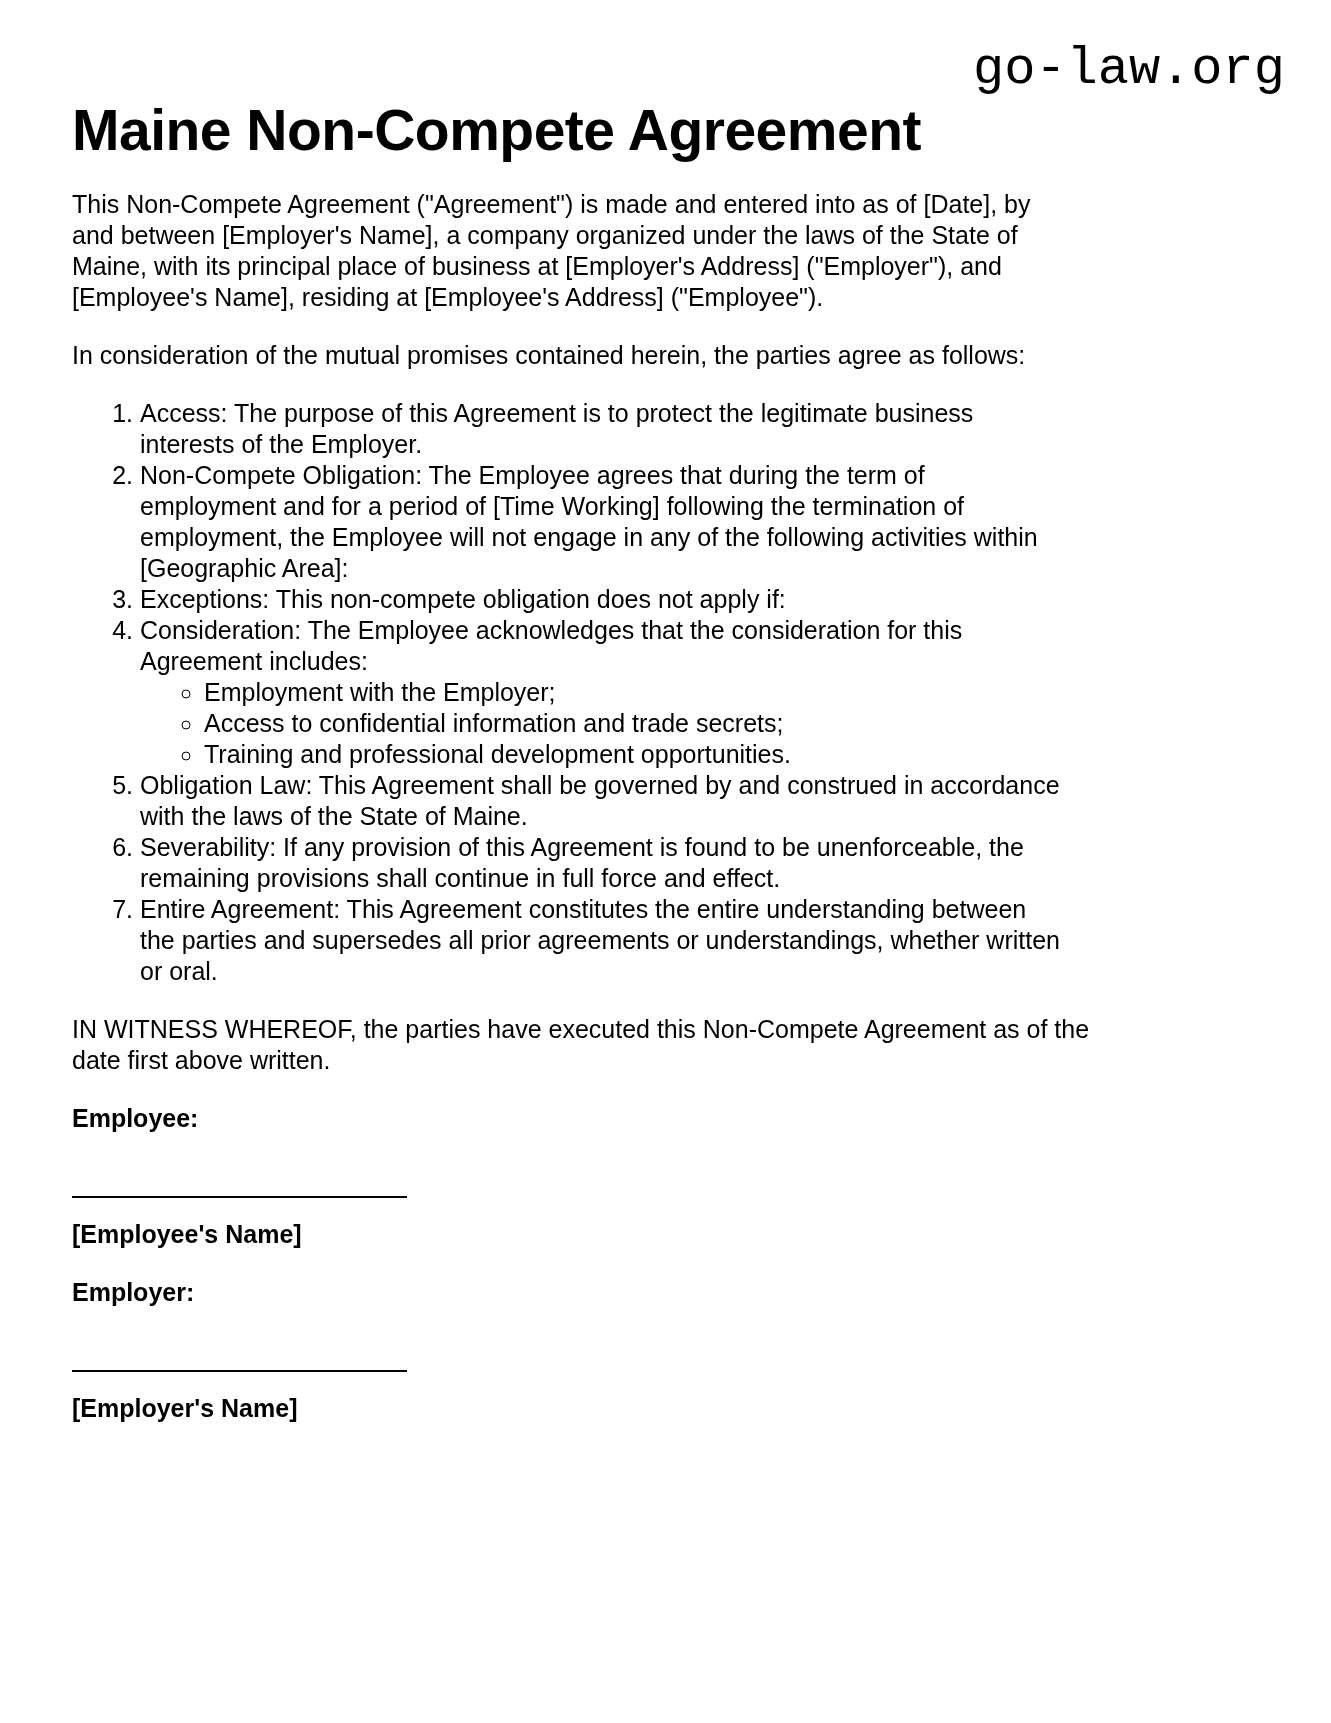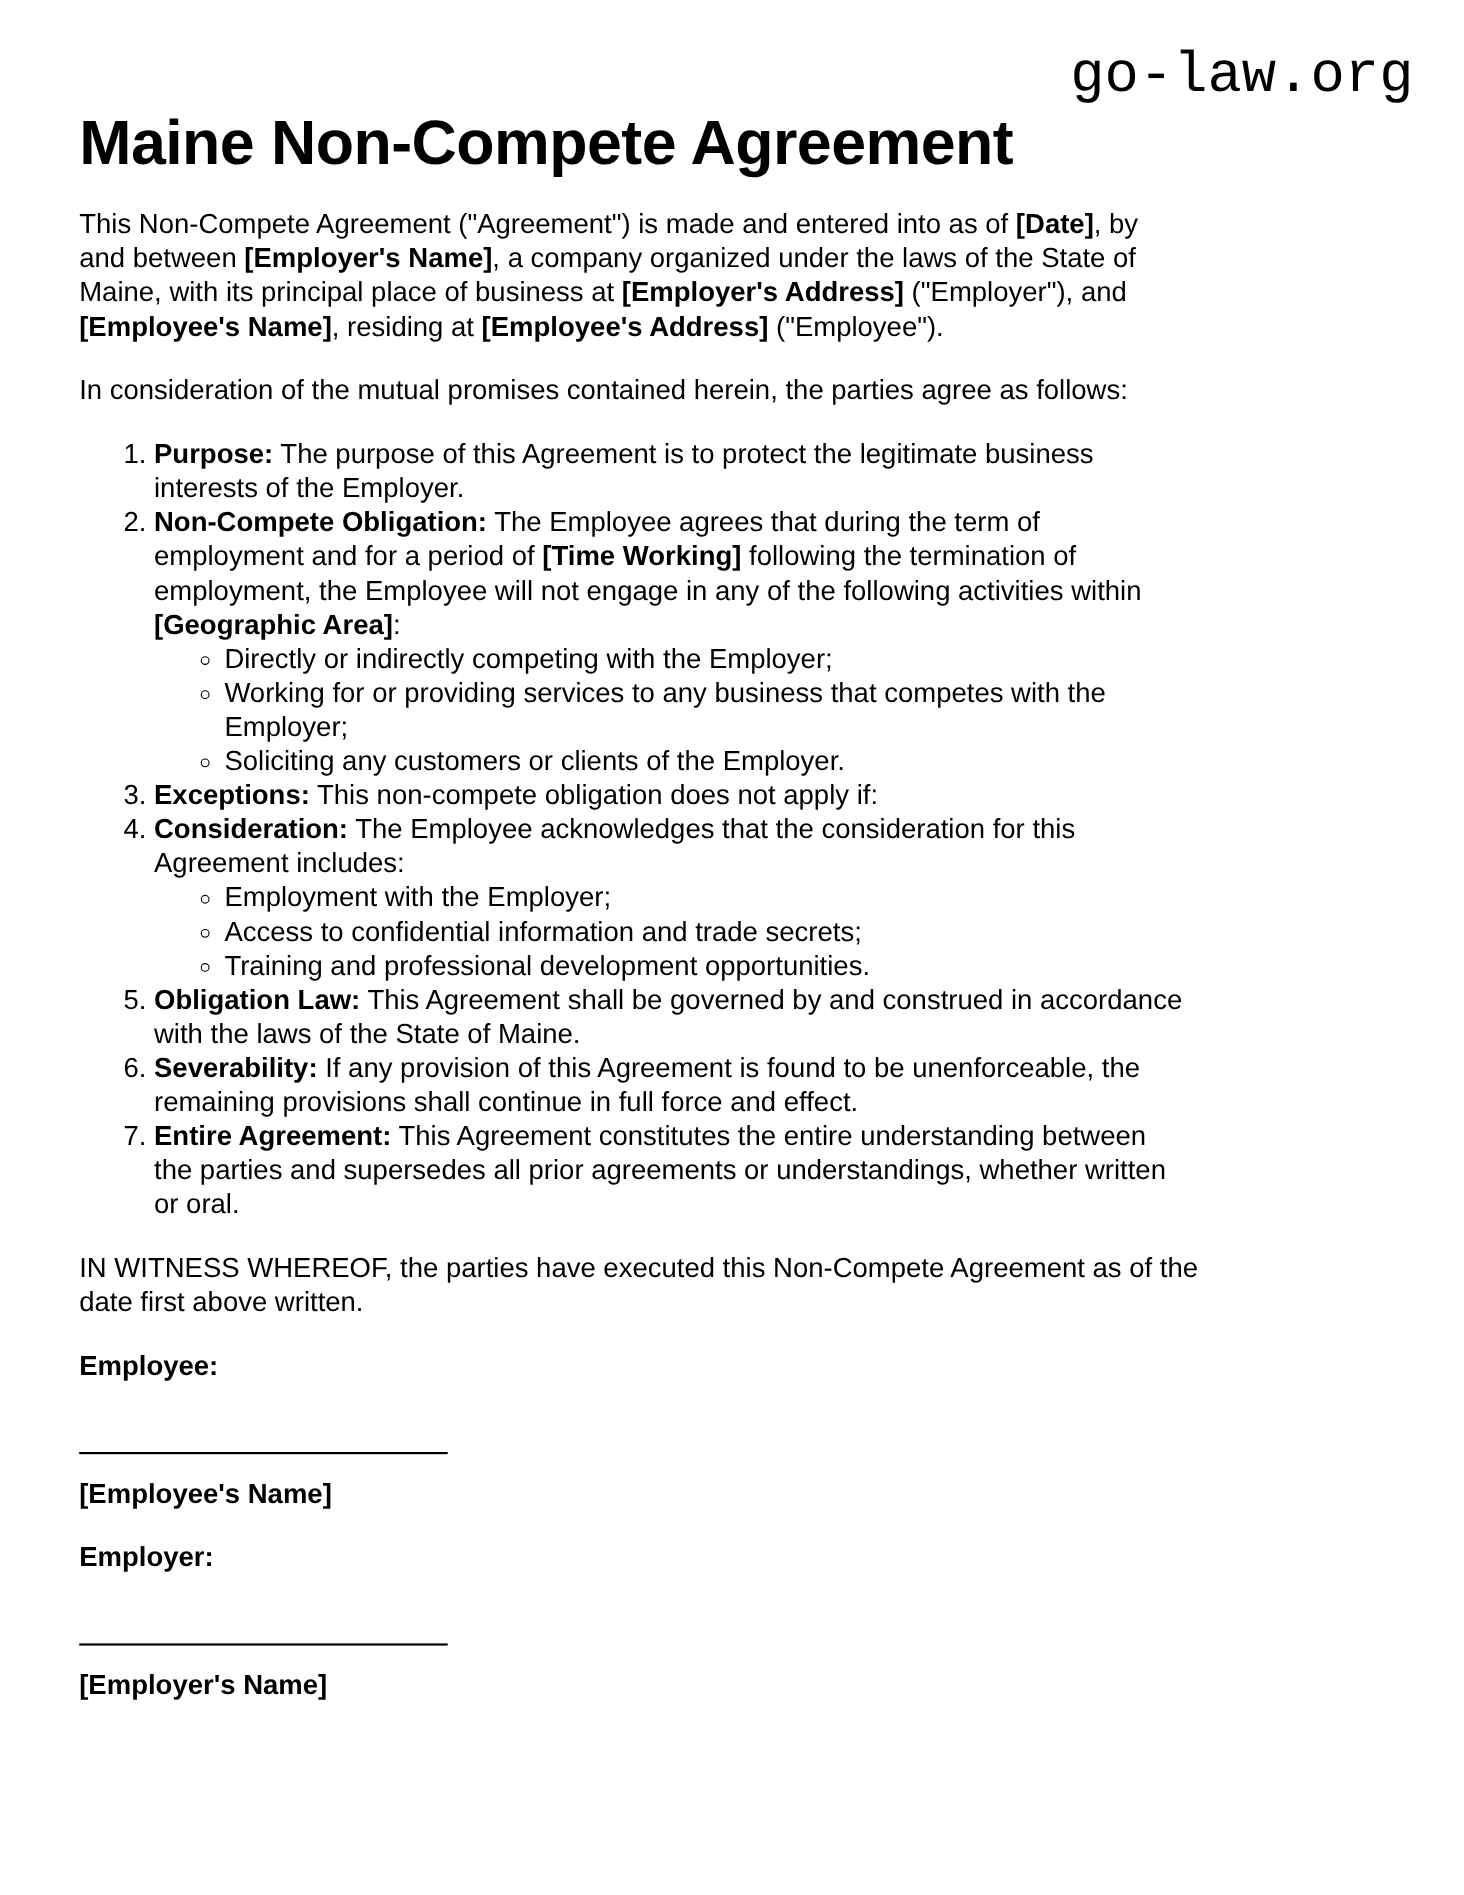--- a/index.html
+++ b/index.html
@@ -47,21 +47,21 @@
     white-space: pre-line;
   }
   ul.subs {
     list-style-type: circle;
     margin: 0;
     padding: 0 0 0 64px;
   }
   ul.subs > li {
     white-space: pre-line;
   }
-  b { font-weight: bold; }
+  b { font-weight: normal; }
   .sig-label {
     font-size: 25px;
     line-height: 31px;
     font-weight: bold;
     margin: 27px 0 0 0;
   }
   .sig-line {
     width: 335px;
     height: 0;
     border-bottom: 2px solid #000000;
@@ -79,27 +79,26 @@
 
 <div class="page">
   <div class="logo">go-law.org</div>
   <h1 class="doc-title">Maine Non-Compete Agreement</h1>
   <p class="para">This Non-Compete Agreement ("Agreement") is made and entered into as of <b>[Date]</b>, by
 and between <b>[Employer's Name]</b>, a company organized under the laws of the State of
 Maine, with its principal place of business at <b>[Employer's Address]</b> ("Employer"), and
 <b>[Employee's Name]</b>, residing at <b>[Employee's Address]</b> ("Employee").</p>
   <p class="para">In consideration of the mutual promises contained herein, the parties agree as follows:</p>
   <ol class="clauses">
-      <li><b>Purpose:</b> The purpose of this Agreement is to protect the legitimate business
+      <li><b>Access:</b> The purpose of this Agreement is to protect the legitimate business
 interests of the Employer.</li>
       <li><b>Non-Compete Obligation:</b> The Employee agrees that during the term of
 employment and for a period of <b>[Time Working]</b> following the termination of
 employment, the Employee will not engage in any of the following activities within
-<b>[Geographic Area]</b>:<ul class="subs"><li>Directly or indirectly competing with the Employer;</li><li>Working for or providing services to any business that competes with the
-Employer;</li><li>Soliciting any customers or clients of the Employer.</li></ul></li>
+<b>[Geographic Area]</b>:</li>
       <li><b>Exceptions:</b> This non-compete obligation does not apply if:</li>
       <li><b>Consideration:</b> The Employee acknowledges that the consideration for this
 Agreement includes:<ul class="subs"><li>Employment with the Employer;</li><li>Access to confidential information and trade secrets;</li><li>Training and professional development opportunities.</li></ul></li>
       <li><b>Obligation Law:</b> This Agreement shall be governed by and construed in accordance
 with the laws of the State of Maine.</li>
       <li><b>Severability:</b> If any provision of this Agreement is found to be unenforceable, the
 remaining provisions shall continue in full force and effect.</li>
       <li><b>Entire Agreement:</b> This Agreement constitutes the entire understanding between
 the parties and supersedes all prior agreements or understandings, whether written
 or oral.</li>

